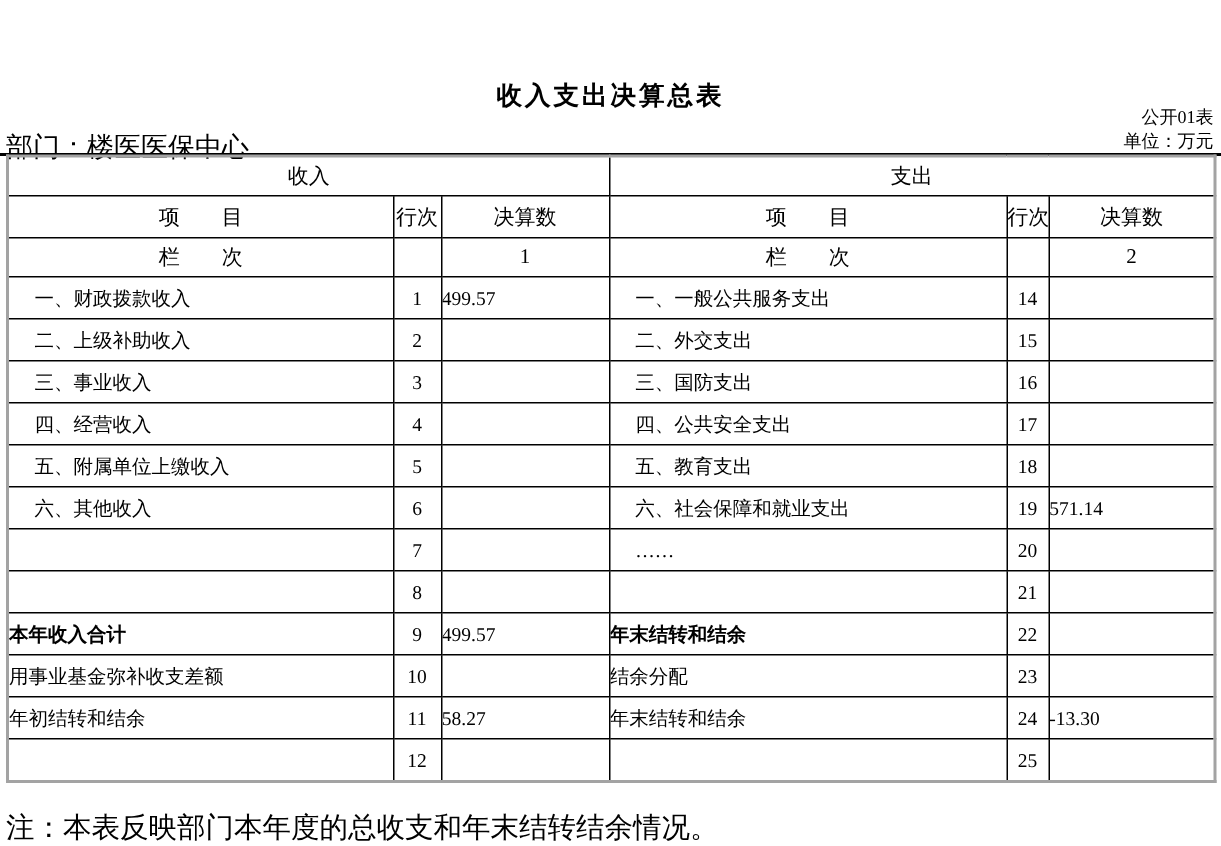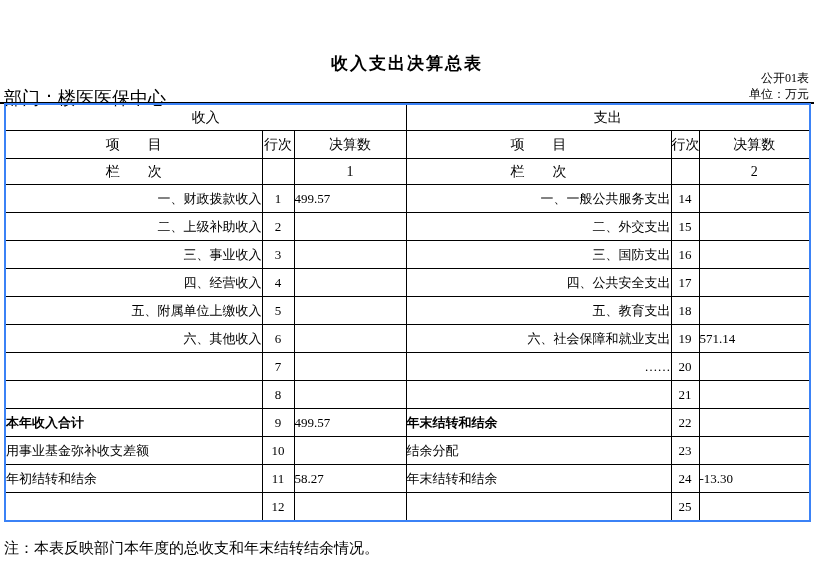--- a/index.html
+++ b/index.html
@@ -13,38 +13,38 @@
     position: absolute; top: 52px; left: 0; width: 100%;
     text-align: center; font-size: 17px; font-weight: bold; letter-spacing: 2px;
   }
   .table-code { position: absolute; top: 70px; right: 5px; font-size: 12px; }
   .unit-label  { position: absolute; top: 86px; right: 5px; font-size: 12px; }
   .dept        { position: absolute; top: 86px; left: 4px;  font-size: 18px; }
   .full-rule   { position: absolute; top: 102px; left: 0; width: 814px; height: 0; border-top: 2px solid #000; }
   table.main {
     position: absolute; top: 103px; left: 4px; width: 805px;
     border-collapse: collapse; table-layout: fixed;
-    border: 2px solid #3b82f6;
+    border: 2px solid #a3a3a3;
   }
   td {
     border: 1px solid #000;
     font-size: 13px; height: 27px;
     overflow: hidden; white-space: nowrap;
     padding: 0;
   }
   tr.hr1 td { height: 25px; }
   tr.hr2 td { height: 27px; }
   tr.hr3 td { height: 25px; }
   .hdr { text-align: center; font-size: 14px; }
-  .item-left   { text-align: right; padding-left: 3px; }
+  .item-left   { text-align: left; padding-left: 17px; }
   .item-center { text-align: left; }
   .line-cell   { text-align: center; }
   .amount-cell { padding-right: 8px; }
   .bold { font-weight: bold; }
-  .note { position: absolute; top: 539px; left: 4px; font-size: 15px; }
+  .note { position: absolute; top: 539px; left: 4px; font-size: 19px; }
 </style>
 </head>
 <body>
 
 <div class="page">
   <div class="title">收入支出决算总表</div>
   <div class="table-code">公开01表</div>
   <div class="dept">部门：楼医医保中心</div>
   <div class="unit-label">单位：万元</div>
   <div class="full-rule"></div>

